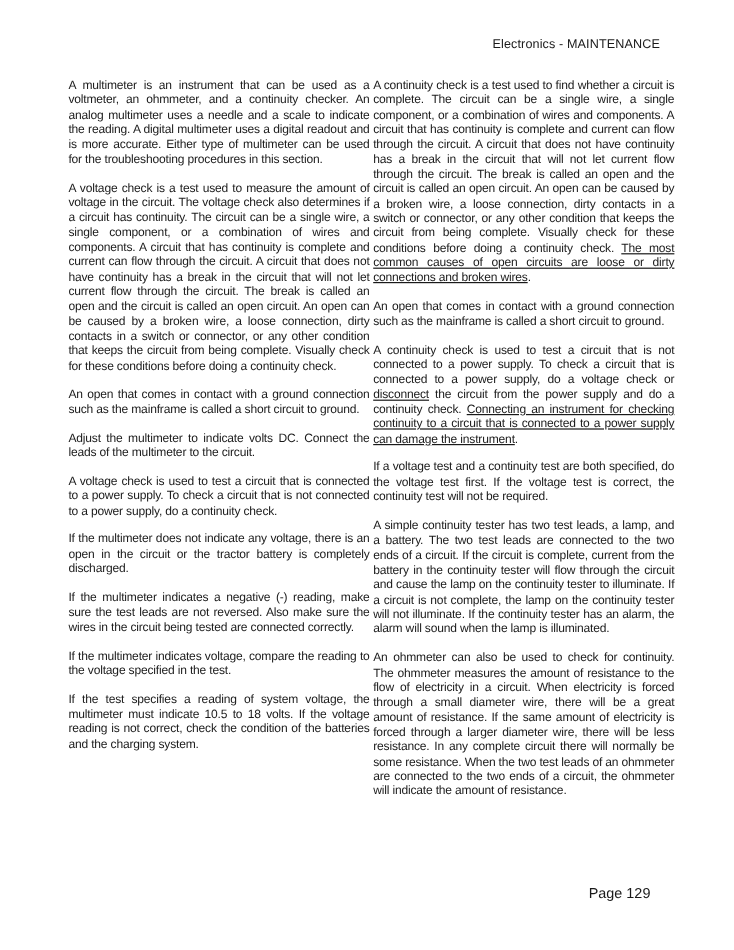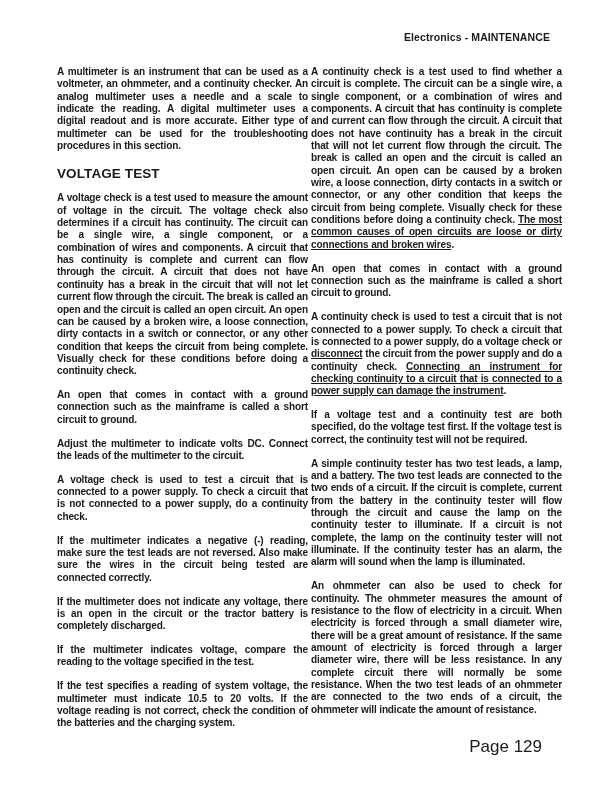--- a/index.html
+++ b/index.html
@@ -1,44 +1,43 @@
 <!DOCTYPE html>
 <html><head>
 <meta charset="utf-8">
 <style>
   html, body { margin: 0; padding: 0; background: #ffffff; }
   body { width: 612px; height: 792px; position: relative; overflow: hidden; color: #1a1a1a;
          font-family: "Liberation Sans", sans-serif; }
-  .header { position: absolute; top: 31px; right: 62px; font-size: 10.5px; font-weight: bold; letter-spacing: 0.1px; }
+  .header { position: absolute; top: 31px; right: 62px; font-size: 10.5px; font-weight: normal; letter-spacing: 0.1px; }
   .col { position: absolute; top: 66px; width: 251px; }
   .col.left { left: 57px; }
   .col.right { left: 311px; }
   h2 { font-size: 13.5px; font-weight: bold; margin: 0 0 11px 0; letter-spacing: 0.1px; }
   h2.sub { margin-top: 14px; }
-  p { font-size: 10.05px; line-height: 12.35px; margin: 0 0 11.5px 0; text-align: justify; letter-spacing: -0.15px; font-weight: bold; }
+  p { font-size: 10.05px; line-height: 12.35px; margin: 0 0 11.5px 0; text-align: justify; letter-spacing: -0.15px; }
   u { text-decoration: underline; }
-  .footer { position: absolute; top: 737px; right: 70px; font-size: 17px; margin-left: 18px; }
+  .footer { position: absolute; top: 737px; right: 70px; font-size: 12px; margin-left: 18px; }
 </style>
 </head>
 <body>
 
 <div class="header">Electronics - MAINTENANCE</div>
 
 <div class="col left">
   <p>A multimeter is an instrument that can be used as a voltmeter, an ohmmeter, and a continuity checker. An analog multimeter uses a needle and a scale to indicate the reading. A digital multimeter uses a digital readout and is more accurate. Either type of multimeter can be used for the troubleshooting procedures in this section.</p>
 
-  <h2 class="sub">VOLTAGE TEST</h2>
   <p>A voltage check is a test used to measure the amount of voltage in the circuit. The voltage check also determines if a circuit has continuity. The circuit can be a single wire, a single component, or a combination of wires and components. A circuit that has continuity is complete and current can flow through the circuit. A circuit that does not have continuity has a break in the circuit that will not let current flow through the circuit. The break is called an open and the circuit is called an open circuit. An open can be caused by a broken wire, a loose connection, dirty contacts in a switch or connector, or any other condition that keeps the circuit from being complete. Visually check for these conditions before doing a continuity check.</p>
   <p>An open that comes in contact with a ground connection such as the mainframe is called a short circuit to ground.</p>
   <p>Adjust the multimeter to indicate volts DC. Connect the leads of the multimeter to the circuit.</p>
   <p>A voltage check is used to test a circuit that is connected to a power supply. To check a circuit that is not connected to a power supply, do a continuity check.</p>
+  <p>If the multimeter does not indicate any voltage, there is an open in the circuit or the tractor battery is completely discharged.</p>
   <p>If the multimeter indicates a negative (-) reading, make sure the test leads are not reversed. Also make sure the wires in the circuit being tested are connected correctly.</p>
-  <p>If the multimeter does not indicate any voltage, there is an open in the circuit or the tractor battery is completely discharged.</p>
   <p>If the multimeter indicates voltage, compare the reading to the voltage specified in the test.</p>
-  <p>If the test specifies a reading of system voltage, the multimeter must indicate 10.5 to 20 volts. If the voltage reading is not correct, check the condition of the batteries and the charging system.</p>
+  <p>If the test specifies a reading of system voltage, the multimeter must indicate 10.5 to 18 volts. If the voltage reading is not correct, check the condition of the batteries and the charging system.</p>
 </div>
 
 <div class="col right">
   <p><span>A continuity check is a test used to find whether a circuit is complete. The circuit can be a single wire, a single component, or a combination of wires and components. A circuit that has continuity is complete and current can flow through the circuit. A circuit that does not have continuity has a break in the circuit that will not let current flow through the circuit. The break is called an open and the circuit is called an open circuit. An open can be caused by a broken wire, a loose connection, dirty contacts in a switch or connector, or any other condition that keeps the circuit from being complete. Visually check for these conditions before doing a continuity check. </span><u>The most common causes of open circuits are loose or dirty connections and broken wires</u><span>.</span></p>
   <p>An open that comes in contact with a ground connection such as the mainframe is called a short circuit to ground.</p>
   <p><span>A continuity check is used to test a circuit that is not connected to a power supply. To check a circuit that is connected to a power supply, do a voltage check or </span><u>disconnect</u><span> the circuit from the power supply and do a continuity check. </span><u>Connecting an instrument for checking continuity to a circuit that is connected to a power supply can damage the instrument</u><span>.</span></p>
   <p>If a voltage test and a continuity test are both specified, do the voltage test first. If the voltage test is correct, the continuity test will not be required.</p>
   <p>A simple continuity tester has two test leads, a lamp, and a battery. The two test leads are connected to the two ends of a circuit. If the circuit is complete, current from the battery in the continuity tester will flow through the circuit and cause the lamp on the continuity tester to illuminate. If a circuit is not complete, the lamp on the continuity tester will not illuminate. If the continuity tester has an alarm, the alarm will sound when the lamp is illuminated.</p>
   <p>An ohmmeter can also be used to check for continuity. The ohmmeter measures the amount of resistance to the flow of electricity in a circuit. When electricity is forced through a small diameter wire, there will be a great amount of resistance. If the same amount of electricity is forced through a larger diameter wire, there will be less resistance. In any complete circuit there will normally be some resistance. When the two test leads of an ohmmeter are connected to the two ends of a circuit, the ohmmeter will indicate the amount of resistance.</p>
 </div>

